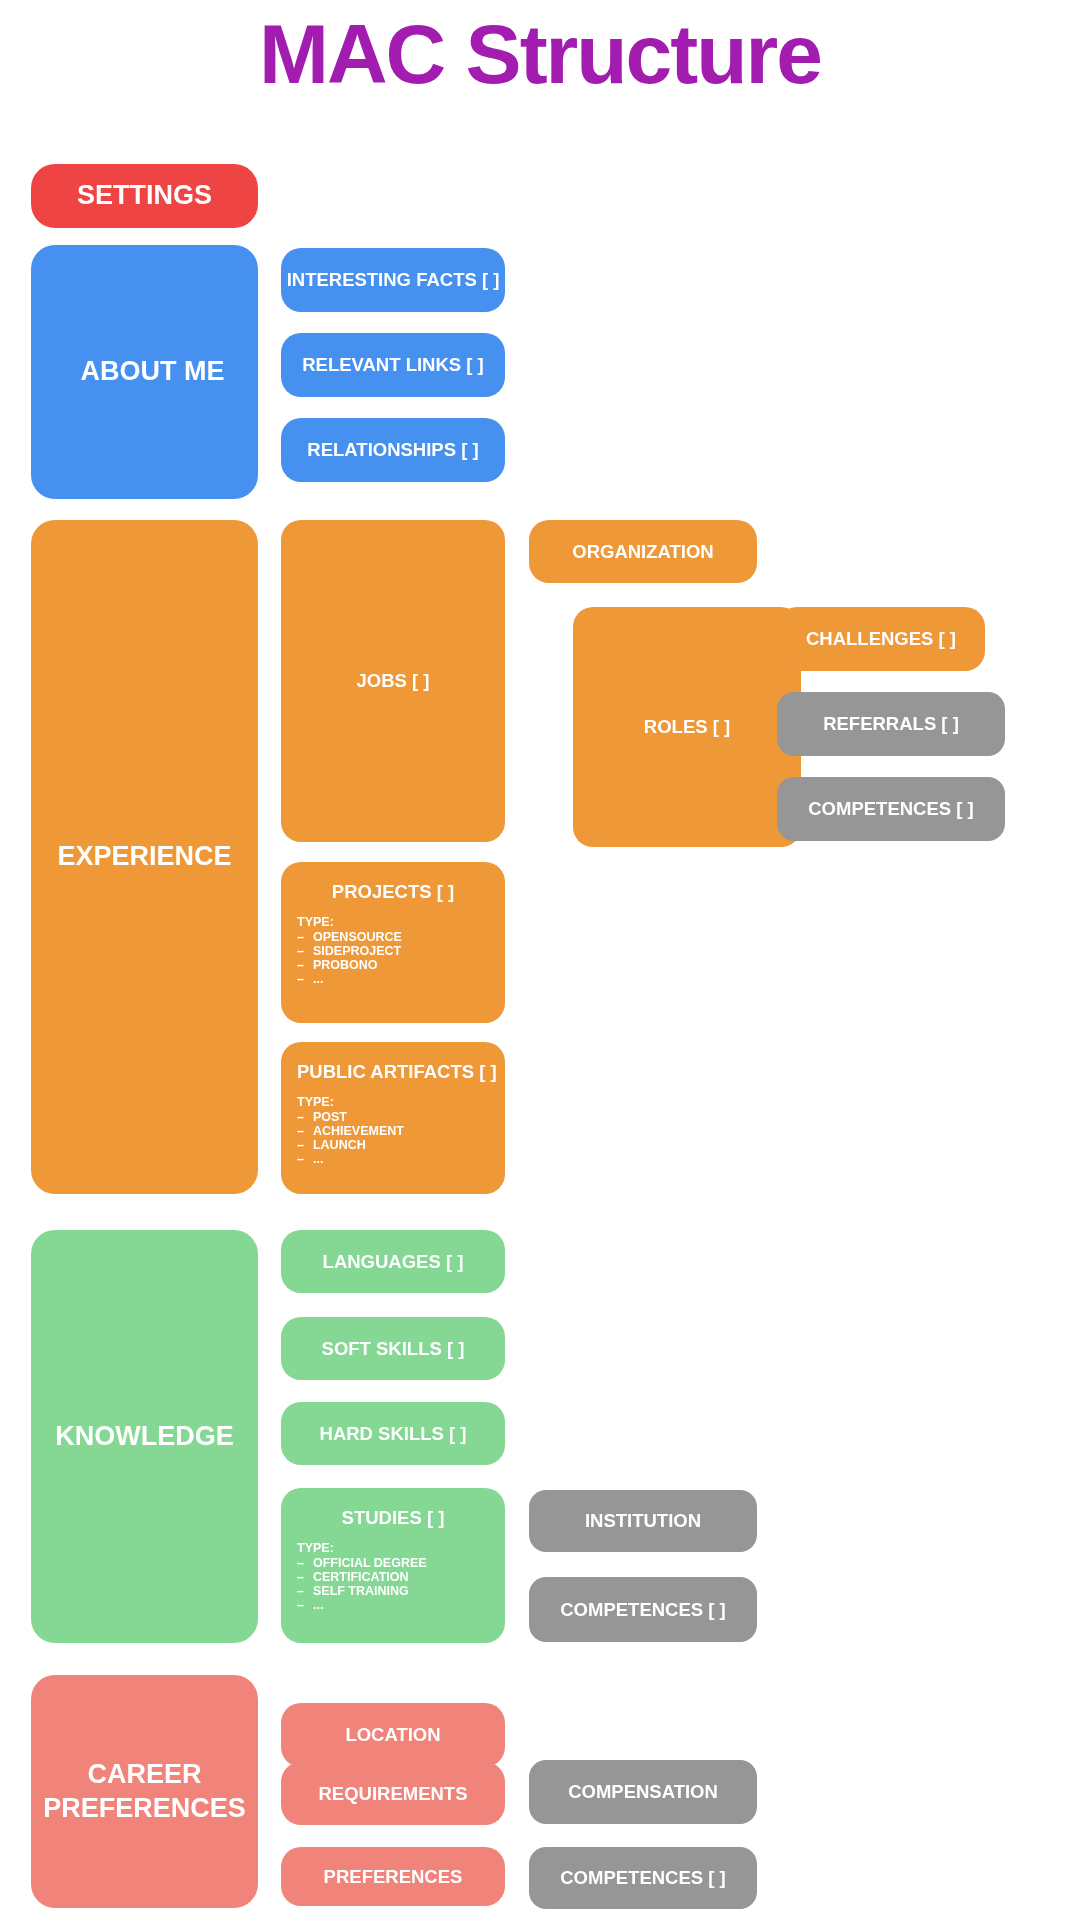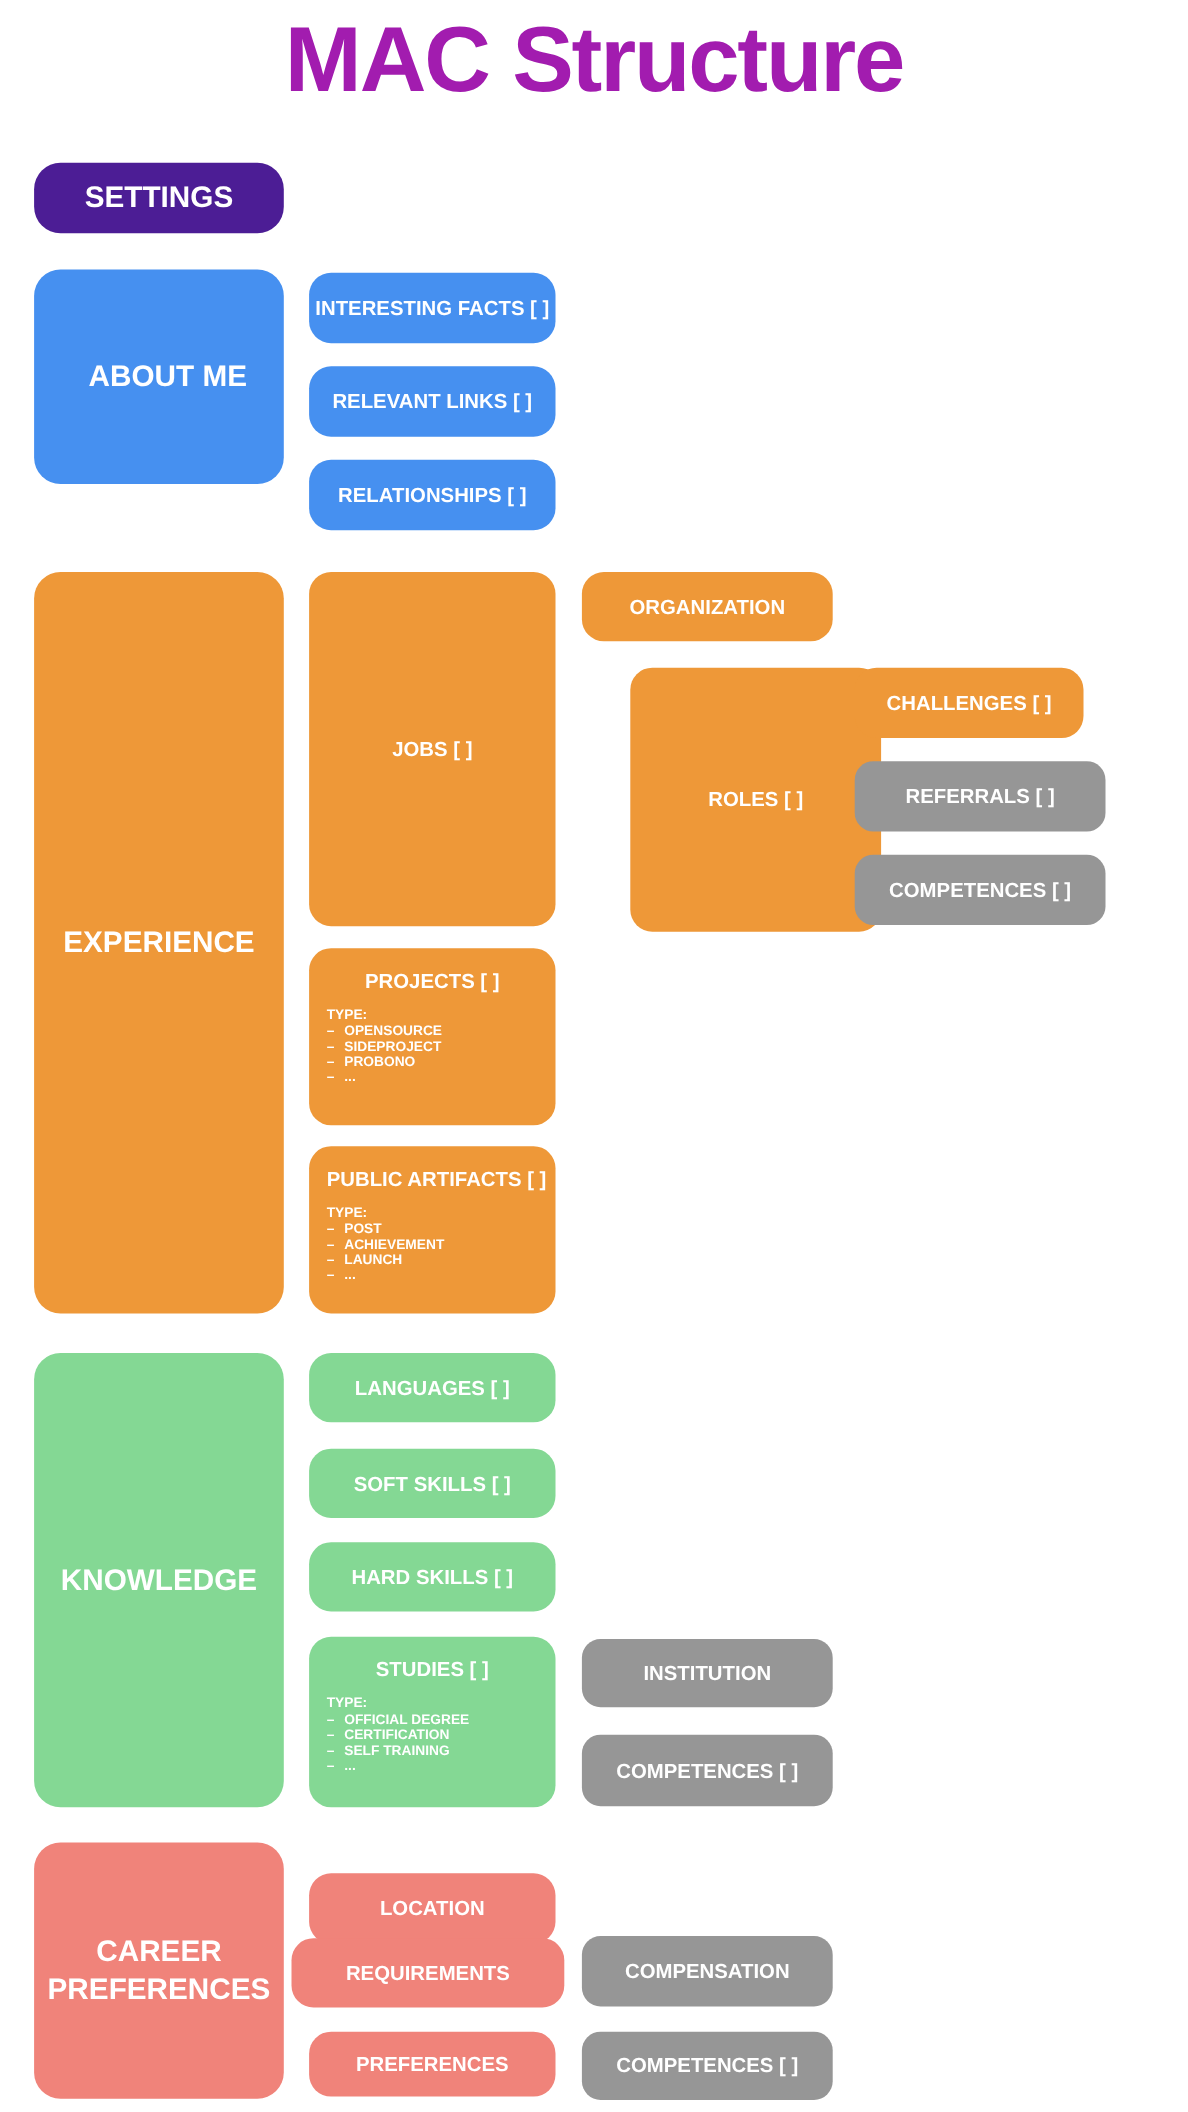--- a/index.html
+++ b/index.html
@@ -14,21 +14,21 @@
   }
   .node {
     position:absolute; border-radius:20px; color:#ffffff; font-weight:700;
     display:flex; align-items:center; justify-content:center;
     text-align:center; box-sizing:border-box;
   }
   .node .label { white-space:nowrap; }
   .parent  { font-size:27px; line-height:1.25; border-radius:24px; }
   .parent .label { white-space:normal; }
   .small   { font-size:18.5px; }
-  .purple  { background:#4c1d95; }
+  .purple  { background:#ef4444;margin-top:16px; }
   .blue    { background:#4690f0; }
   .orange  { background:#ee9838; }
   .green   { background:#84d894; }
   .salmon  { background:#f0837a; }
   .gray    { background:#969696;border-radius:17px; }
   .typed {
     flex-direction:column; align-items:stretch; justify-content:flex-start;
     padding:19px 8px 0 16px;
   }
   .typed-title { text-align:center; font-size:18.5px; white-space:nowrap; padding-right:8px; }
@@ -40,21 +40,21 @@
 <body>
 
 <div class="canvas">
 
   <div class="page-title">MAC Structure</div>
 
   <div class="node purple parent" style="left:31px; top:148px; width:227px; height:64px;">
     <span class="label">SETTINGS</span>
   </div>
 
-  <div class="node blue parent" style="left:31px; top:245px; width:227px; height:195px;padding-left:16px;">
+  <div class="node blue parent" style="left:31px; top:245px; width:227px; height:254px;padding-left:16px;">
     <span class="label">ABOUT ME</span>
   </div>
   <div class="node blue small" style="left:281px; top:248px; width:224px; height:64px;">
     <span class="label">INTERESTING FACTS [ ]</span>
   </div>
   <div class="node blue small" style="left:281px; top:333px; width:224px; height:64px;">
     <span class="label">RELEVANT LINKS [ ]</span>
   </div>
   <div class="node blue small" style="left:281px; top:418px; width:224px; height:64px;">
     <span class="label">RELATIONSHIPS [ ]</span>
@@ -176,21 +176,21 @@
   <div class="node gray small" style="left:529px; top:1577px; width:228px; height:65px;">
     <span class="label">COMPETENCES [ ]</span>
   </div>
 
   <div class="node salmon parent" style="left:31px; top:1675px; width:227px; height:233px; padding:0 14px;">
     <span class="label">CAREER PREFERENCES</span>
   </div>
   <div class="node salmon small" style="left:281px; top:1677px; width:224px; height:64px;margin-top:26px;">
     <span class="label">LOCATION</span>
   </div>
-  <div class="node salmon small" style="left:265px; top:1762px; width:248px; height:63px;">
+  <div class="node salmon small" style="left:281px; top:1762px; width:224px; height:63px;">
     <span class="label">REQUIREMENTS</span>
   </div>
   <div class="node salmon small" style="left:281px; top:1847px; width:224px; height:59px;">
     <span class="label">PREFERENCES</span>
   </div>
   <div class="node gray small" style="left:529px; top:1760px; width:228px; height:64px;">
     <span class="label">COMPENSATION</span>
   </div>
   <div class="node gray small" style="left:529px; top:1847px; width:228px; height:62px;">
     <span class="label">COMPETENCES [ ]</span>

